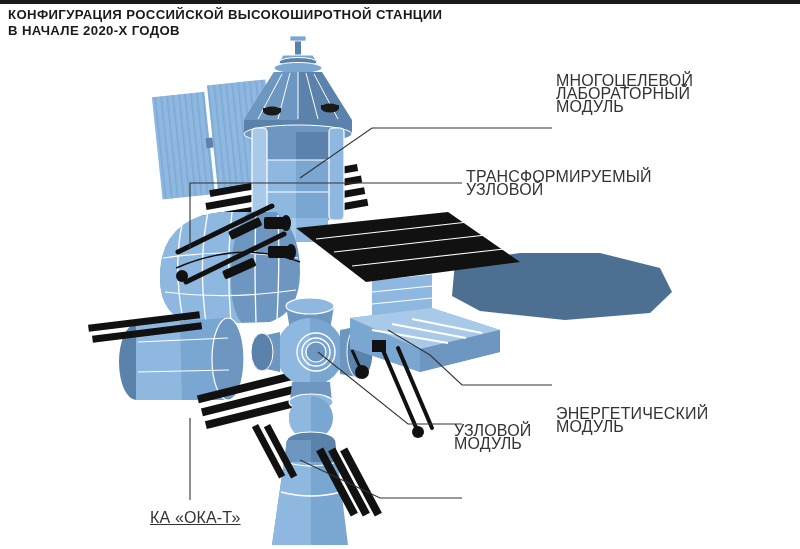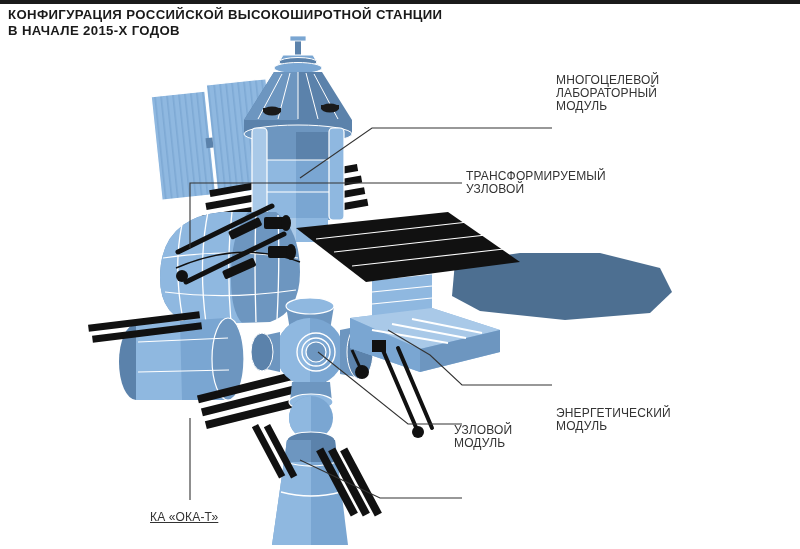--- a/index.html
+++ b/index.html
@@ -45,21 +45,21 @@
     font-weight: bold;
     letter-spacing: 0.35px;
     line-height: 15.5px;
     color: #1a1a1a;
     white-space: nowrap;
   }
 
   
   .label {
     position: absolute;
-    font-size: 12px;
+    font-size: 16px;
     line-height: 13.2px;
     letter-spacing: 0.15px;
     color: #333333;
     white-space: pre-line;
   }
 
   
   #stage {
     position: absolute;
     left: 0;
@@ -70,21 +70,21 @@
 </style>
 </head>
 <body>
 
 <div id="page">
 
   <div class="top-rule"></div>
 
   <div class="title-block">
     <div class="title-line">КОНФИГУРАЦИЯ РОССИЙСКОЙ ВЫСОКОШИРОТНОЙ СТАНЦИИ</div>
-    <div class="title-line">В НАЧАЛЕ 2015-Х ГОДОВ</div>
+    <div class="title-line">В НАЧАЛЕ 2020-Х ГОДОВ</div>
   </div>
 
   <svg id="stage" viewBox="0 0 800 549" width="800" height="549" xmlns="http://www.w3.org/2000/svg">
 
     <defs>
 
       <pattern id="ribs" width="6" height="8" patternUnits="userSpaceOnUse">
         <rect width="6" height="8" fill="#8fb8e0"></rect>
         <rect x="4.2" width="1.3" height="8" fill="#7aa6d2"></rect>
       </pattern>

